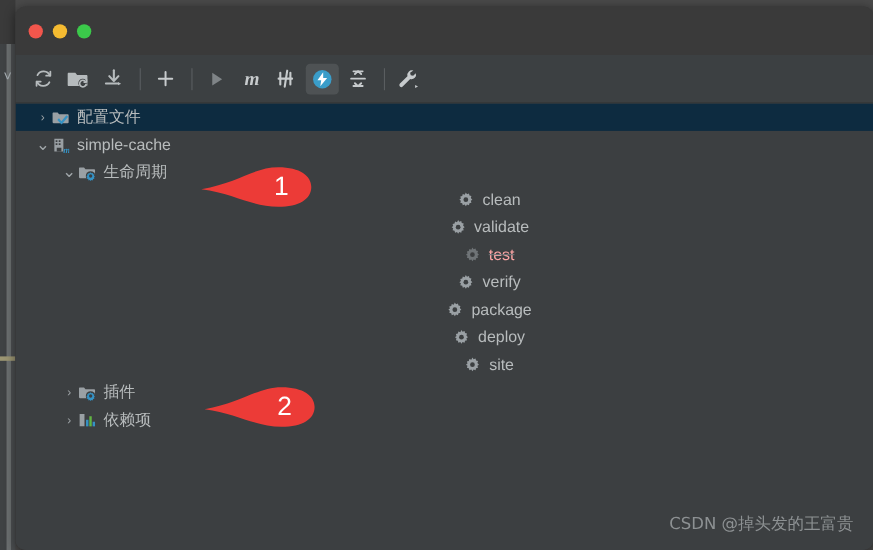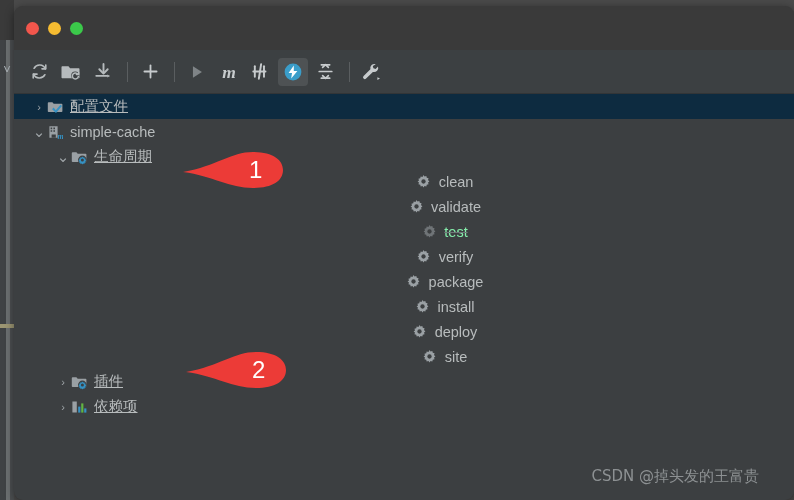--- a/index.html
+++ b/index.html
@@ -71,39 +71,39 @@
     position:relative; height:25px; display:flex; align-items:center;
     width:780px; color:#b8bcbd; font-size:14.5px; white-space:nowrap;
   }
   .row.selected { background:#0d2b40; }
   .row .twisty {
     width:14px; height:25px; display:flex; align-items:center; justify-content:center;
     color:#9fa5a8; font-size:11px; flex:0 0 auto;
   }
   .row .nicon { width:18px; height:25px; display:flex; align-items:center; justify-content:center; flex:0 0 auto; }
   .row .label { padding-left:6px; }
-  .row.disabled .label { color:#86efac; text-decoration: line-through; text-decoration-color:#6f7477; }
+  .row.disabled .label { color:#fca5a5; text-decoration: line-through; text-decoration-color:#6f7477; }
   .row.disabled .nicon svg { opacity:0.55; }
-  .cn { font-family:"DejaVu Sans","Liberation Sans",sans-serif;text-decoration:underline; }
+  .cn { font-family:"DejaVu Sans","Liberation Sans",sans-serif; }
 
   
   .ind0 { padding-left:18px; }
   .ind1 { padding-left:42px; }
   .ind2 { padding-left:66px;justify-content:center; }
 
   
   .ann { position:absolute; pointer-events:none; }
   .ann .num {
     position:absolute; color:#ffffff; font-size:24px; font-weight:400;
     font-family:"Liberation Sans",sans-serif;
   }
 
   
   .watermark {
-    position:absolute; right:35px; bottom:14px;
+    position:absolute; right:18px; bottom:14px;
     color:#8d9193; font-size:15px;
     font-family:"DejaVu Sans","Liberation Sans",sans-serif;
   }
 </style>
 </head>
 <body>
 
 <div id="root">
 
   <div class="top-strip"></div>
@@ -320,30 +320,20 @@
             <span class="label">package</span>
           </div>
           <div class="row ind2">
             <span class="twisty"></span>
             <span class="nicon">
               <svg width="15" height="15" viewBox="0 0 16 16">
       <path d="M8 1.1l1.1 1.6 1.9-.6.5 1.9 1.9.5-.6 1.9L14.3 8l-1.5 1.1.6 1.9-1.9.5-.5 1.9-1.9-.6L8 14.3l-1.1-1.5-1.9.6-.5-1.9-1.9-.5.6-1.9L1.7 8l1.5-1.1-.6-1.9 1.9-.5.5-1.9 1.9.6z" fill="#9aa0a4"></path>
       <circle cx="8" cy="8" r="2.3" fill="#3c3f41"></circle>
     </svg>
             </span>
-            <span class="label">install</span>
-          </div>
-          <div class="row ind2">
-            <span class="twisty"></span>
-            <span class="nicon">
-              <svg width="15" height="15" viewBox="0 0 16 16">
-      <path d="M8 1.1l1.1 1.6 1.9-.6.5 1.9 1.9.5-.6 1.9L14.3 8l-1.5 1.1.6 1.9-1.9.5-.5 1.9-1.9-.6L8 14.3l-1.1-1.5-1.9.6-.5-1.9-1.9-.5.6-1.9L1.7 8l1.5-1.1-.6-1.9 1.9-.5.5-1.9 1.9.6z" fill="#9aa0a4"></path>
-      <circle cx="8" cy="8" r="2.3" fill="#3c3f41"></circle>
-    </svg>
-            </span>
             <span class="label">deploy</span>
           </div>
           <div class="row ind2">
             <span class="twisty"></span>
             <span class="nicon">
               <svg width="15" height="15" viewBox="0 0 16 16">
       <path d="M8 1.1l1.1 1.6 1.9-.6.5 1.9 1.9.5-.6 1.9L14.3 8l-1.5 1.1.6 1.9-1.9.5-.5 1.9-1.9-.6L8 14.3l-1.1-1.5-1.9.6-.5-1.9-1.9-.5.6-1.9L1.7 8l1.5-1.1-.6-1.9 1.9-.5.5-1.9 1.9.6z" fill="#9aa0a4"></path>
       <circle cx="8" cy="8" r="2.3" fill="#3c3f41"></circle>
     </svg>
             </span>

